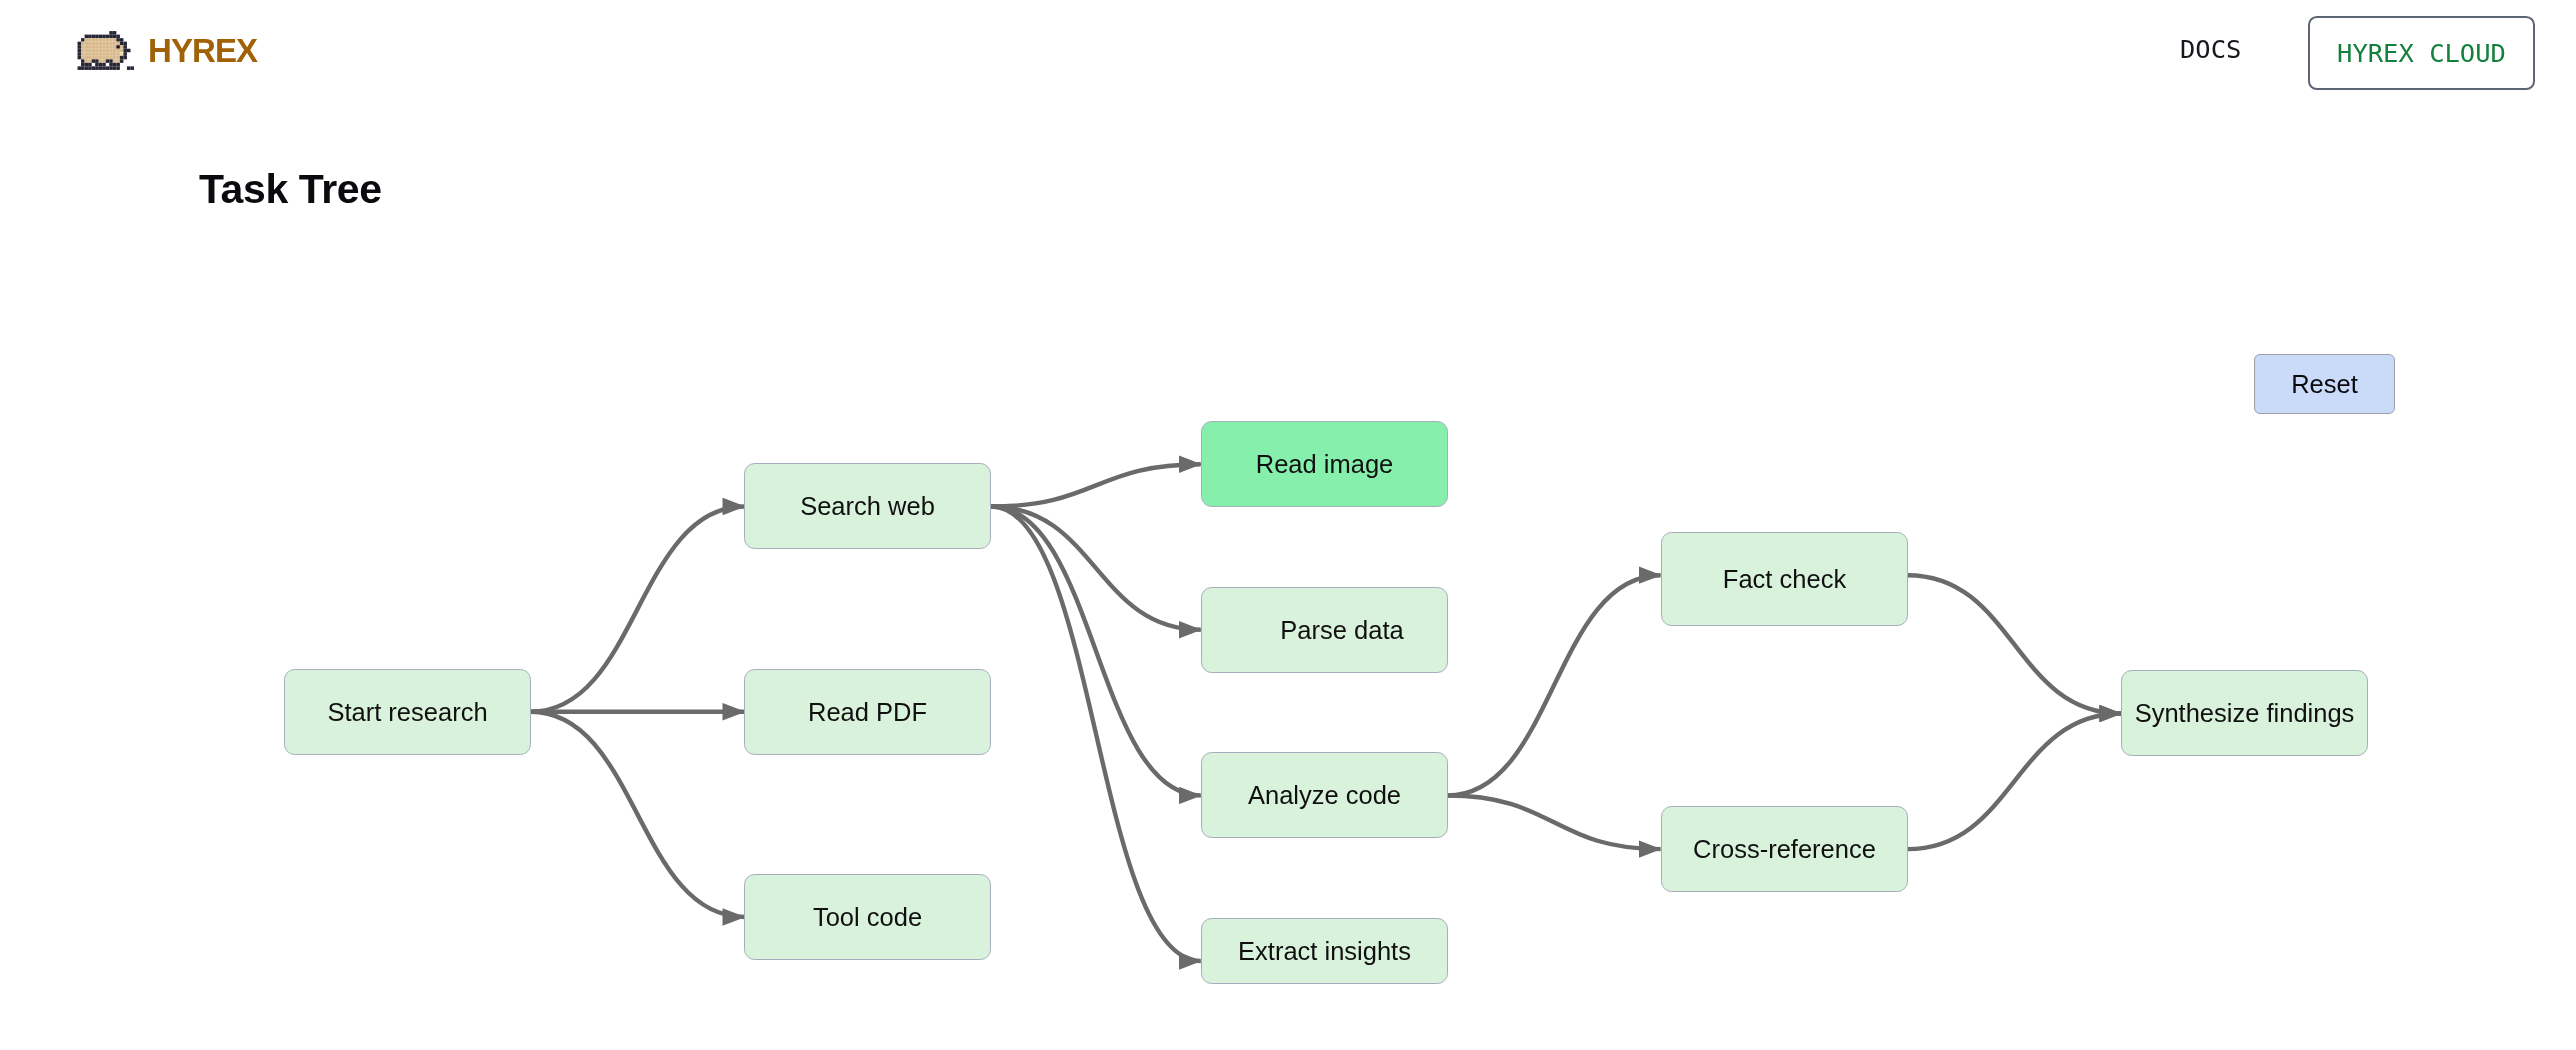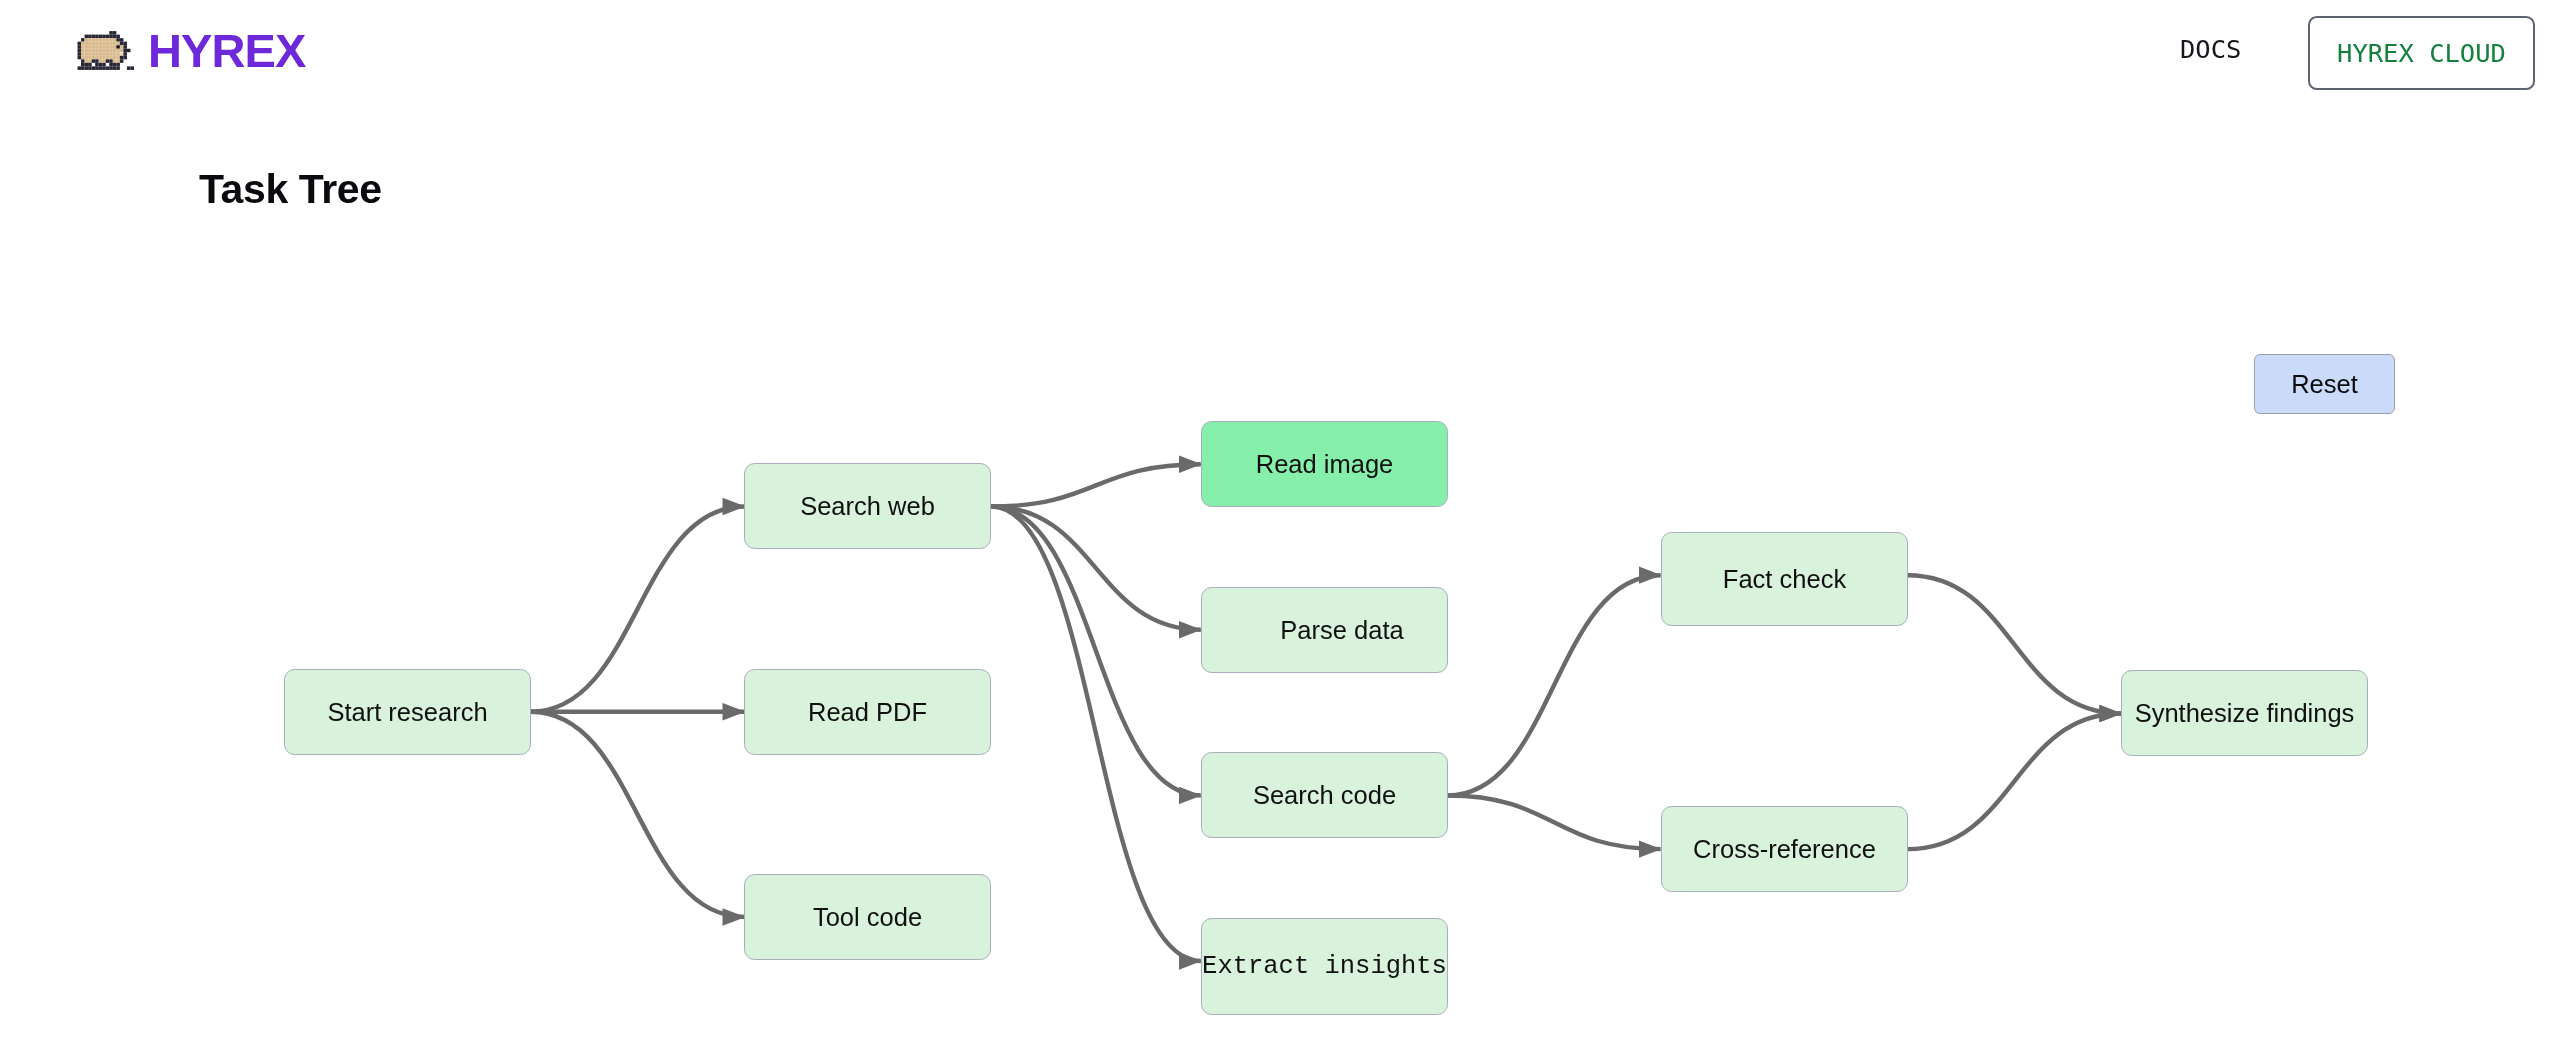--- a/index.html
+++ b/index.html
@@ -6,21 +6,21 @@
   body{
     width:2576px;height:1050px;position:relative;background:#ffffff;
     font-family:"Liberation Sans", sans-serif;overflow:hidden;
   }
   
   .brand{
     position:absolute;left:74px;top:26.4px;height:49px;
     display:flex;align-items:center;gap:14px;cursor:pointer;
   }
   .brand-text{
-    font-size:47px;font-weight:700;letter-spacing:-0.9px;color:#6d28d9;
+    font-size:33px;font-weight:700;letter-spacing:-0.9px;color:#a16207;
     font-family:"Liberation Sans", sans-serif;
   }
   .nav-docs{
     position:absolute;left:2180px;top:34px;
     font-family:"DejaVu Sans Mono", monospace;font-size:25.5px;color:#16181d;
     text-decoration:none;cursor:pointer;white-space:nowrap;
   }
   .cloud-btn{
     position:absolute;left:2308px;top:16px;width:227px;height:74px;
     box-sizing:border-box;border:2.6px solid #5d6573;border-radius:8.8px;
@@ -218,21 +218,21 @@
     </g>
 </svg>
 
 <div id="node-layer">
     <div class="node" style="left: 284px; top: 669px; width: 247px; height: 86px; background: rgb(217, 242, 220); border-color: rgb(166, 173, 187);">Start research</div>
     <div class="node" style="left: 744px; top: 463px; width: 247px; height: 86px; background: rgb(217, 242, 220); border-color: rgb(166, 173, 187);">Search web</div>
     <div class="node" style="left: 744px; top: 669px; width: 247px; height: 86px; background: rgb(217, 242, 220); border-color: rgb(166, 173, 187);">Read PDF</div>
     <div class="node" style="left: 744px; top: 874px; width: 247px; height: 86px; background: rgb(217, 242, 220); border-color: rgb(166, 173, 187);">Tool code</div>
     <div class="node" style="left: 1201px; top: 421px; width: 247px; height: 86px; background: #86efac; border-color: rgb(166, 173, 187); text-align: right;">Read image</div>
     <div class="node" style="left: 1201px; top: 587px; width: 247px; height: 86px; background: rgb(217, 242, 220); border-color: rgb(166, 173, 187); padding-left: 35px;">Parse data</div>
-    <div class="node" style="left: 1201px; top: 752px; width: 247px; height: 86px; background: rgb(217, 242, 220); border-color: rgb(166, 173, 187);">Search code</div>
-    <div class="node" style="left: 1201px; top: 918px; width: 247px; height: 97px; background: rgb(217, 242, 220); border-color: rgb(166, 173, 187); font-family: Liberation Mono, monospace;">Extract insights</div>
+    <div class="node" style="left: 1201px; top: 752px; width: 247px; height: 86px; background: rgb(217, 242, 220); border-color: rgb(166, 173, 187);">Analyze code</div>
+    <div class="node" style="left: 1201px; top: 918px; width: 247px; height: 66px; background: rgb(217, 242, 220); border-color: rgb(166, 173, 187);">Extract insights</div>
     <div class="node" style="left: 1661px; top: 532px; width: 247px; height: 94px; background: rgb(217, 242, 220); border-color: rgb(166, 173, 187);">Fact check</div>
     <div class="node" style="left: 1661px; top: 806px; width: 247px; height: 86px; background: rgb(217, 242, 220); border-color: rgb(166, 173, 187);">Cross-reference</div>
     <div class="node" style="left: 2121px; top: 670px; width: 247px; height: 86px; background: rgb(217, 242, 220); border-color: rgb(166, 173, 187);">Synthesize findings</div>
   </div>
 
 <button class="reset-btn">Reset</button>
 
 
 </body></html>

